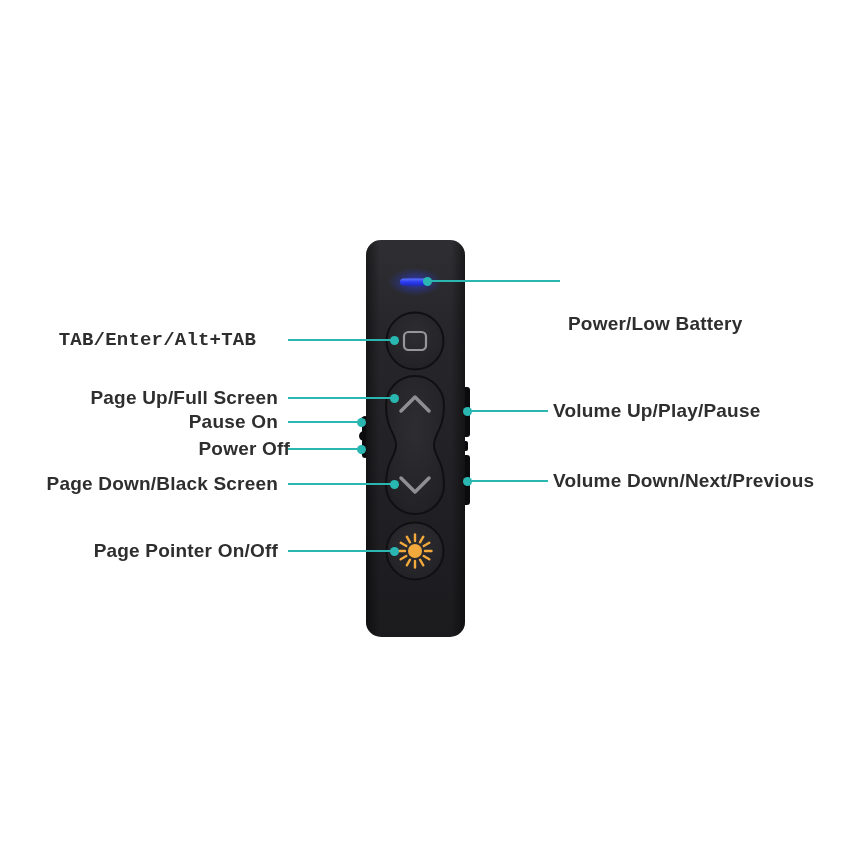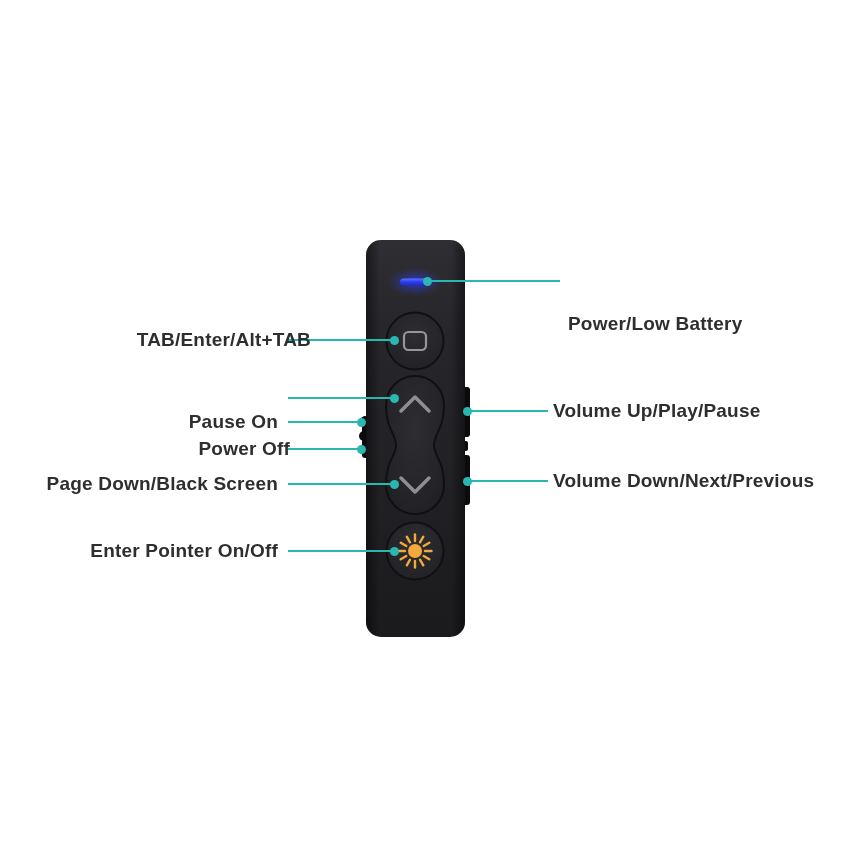--- a/index.html
+++ b/index.html
@@ -137,25 +137,26 @@
   <div class="leader" style="left:427px;top:280px;width:133px;">
       <div class="dot dot-left"></div>
     </div>
   <div class="leader" style="left:467px;top:410px;width:81px;">
       <div class="dot dot-left"></div>
     </div>
   <div class="leader" style="left:467px;top:480px;width:81px;">
       <div class="dot dot-left"></div>
     </div>
 
-  <div class="callout-label align-right" style="right:557px;top:330px;">TAB/Enter/Alt+TAB</div>
+  <div class="callout-label align-right" style="right:612px;top:330px;font-family:Liberation Mono, monospace;">TAB/Enter/Alt+TAB</div>
+  <div class="callout-label align-right" style="right:590px;top:388px;">Page Up/Full Screen</div>
   <div class="callout-label align-right" style="right:590px;top:412px;">Pause On</div>
   <div class="callout-label align-right" style="right:578px;top:439px;">Power Off</div>
   <div class="callout-label align-right" style="right:590px;top:474px;margin-left:48px;">Page Down/Black Screen</div>
-  <div class="callout-label align-right" style="right:590px;top:541px;">Enter Pointer On/Off</div>
+  <div class="callout-label align-right" style="right:590px;top:541px;">Page Pointer On/Off</div>
 
   <div class="callout-label led-label" style="left:568px;top:272px;">
     <span>Power/Low Battery</span>
   </div>
   <div class="callout-label" style="left:553px;top:401px;text-align:center;">Volume Up/Play/Pause</div>
   <div class="callout-label" style="left:553px;top:471px;">Volume Down/Next/Previous</div>
 
 </div>
 
 </body></html>

